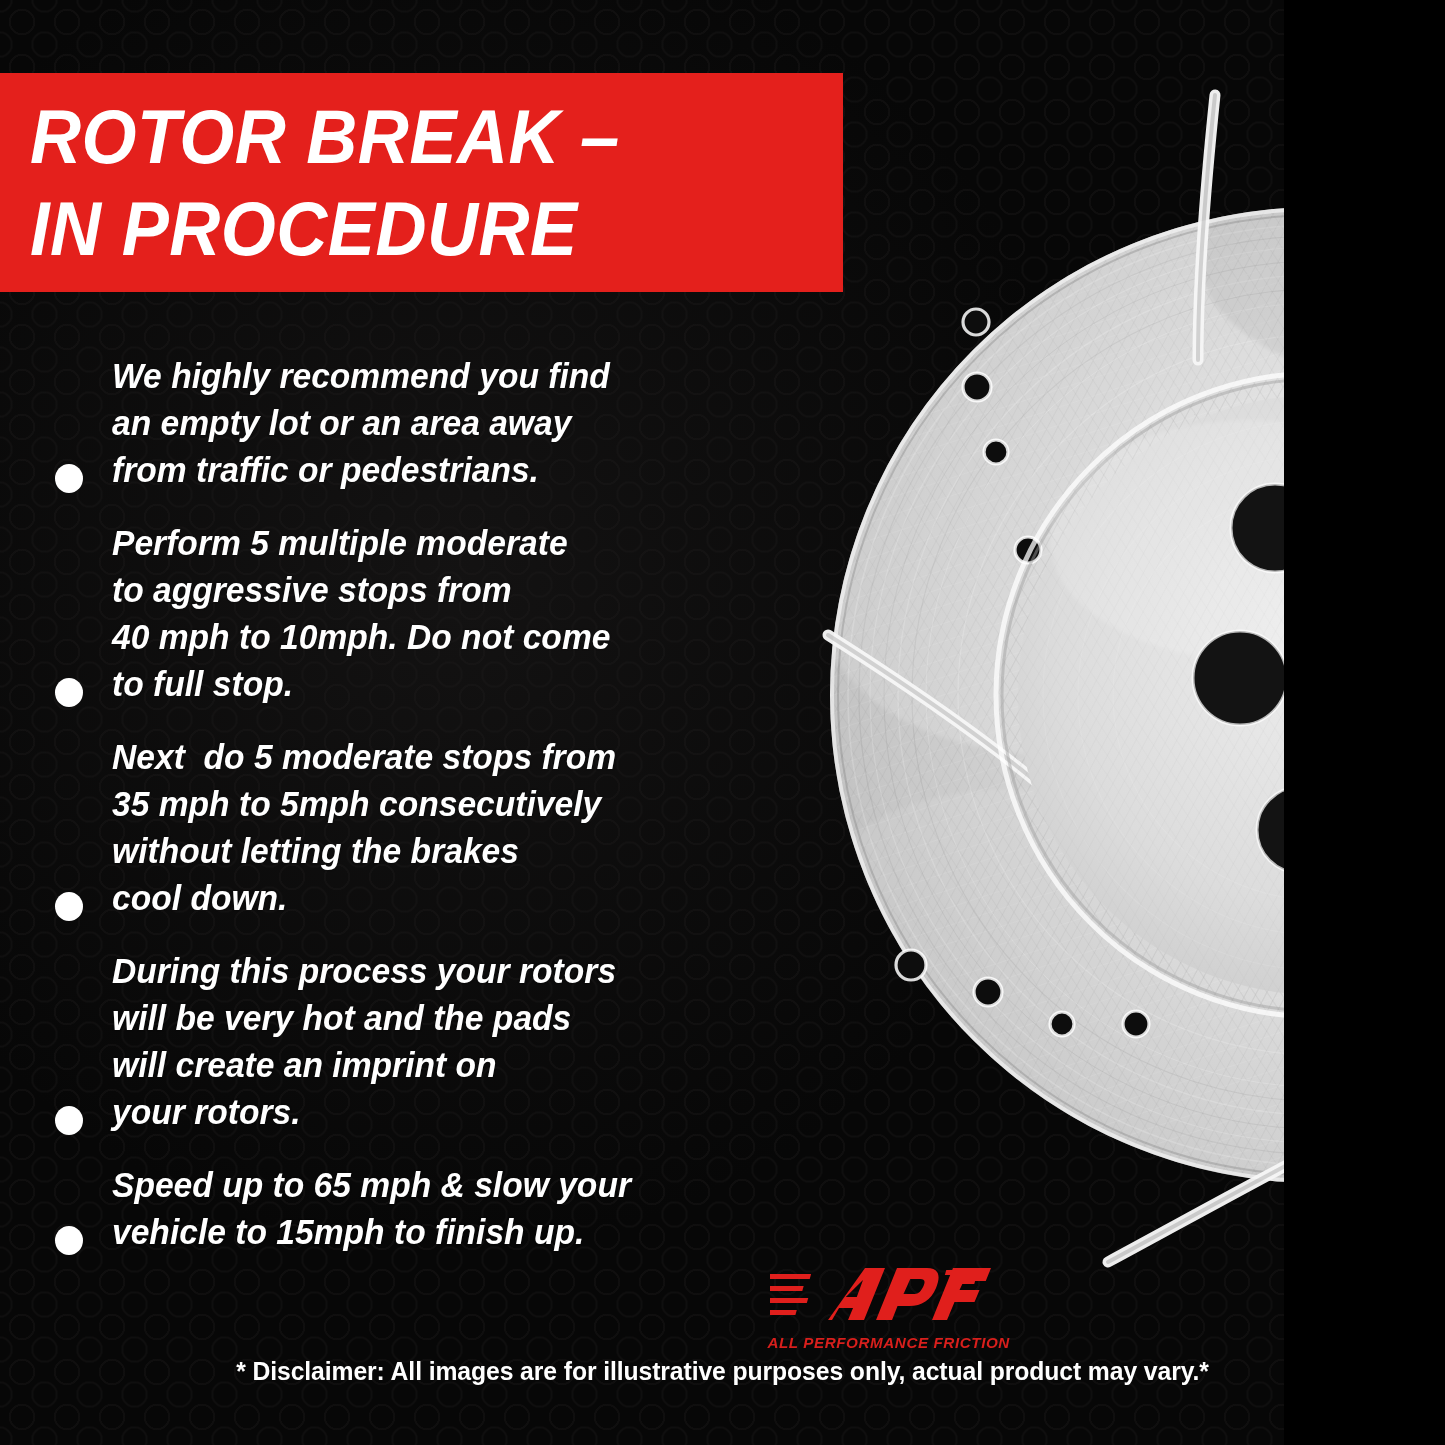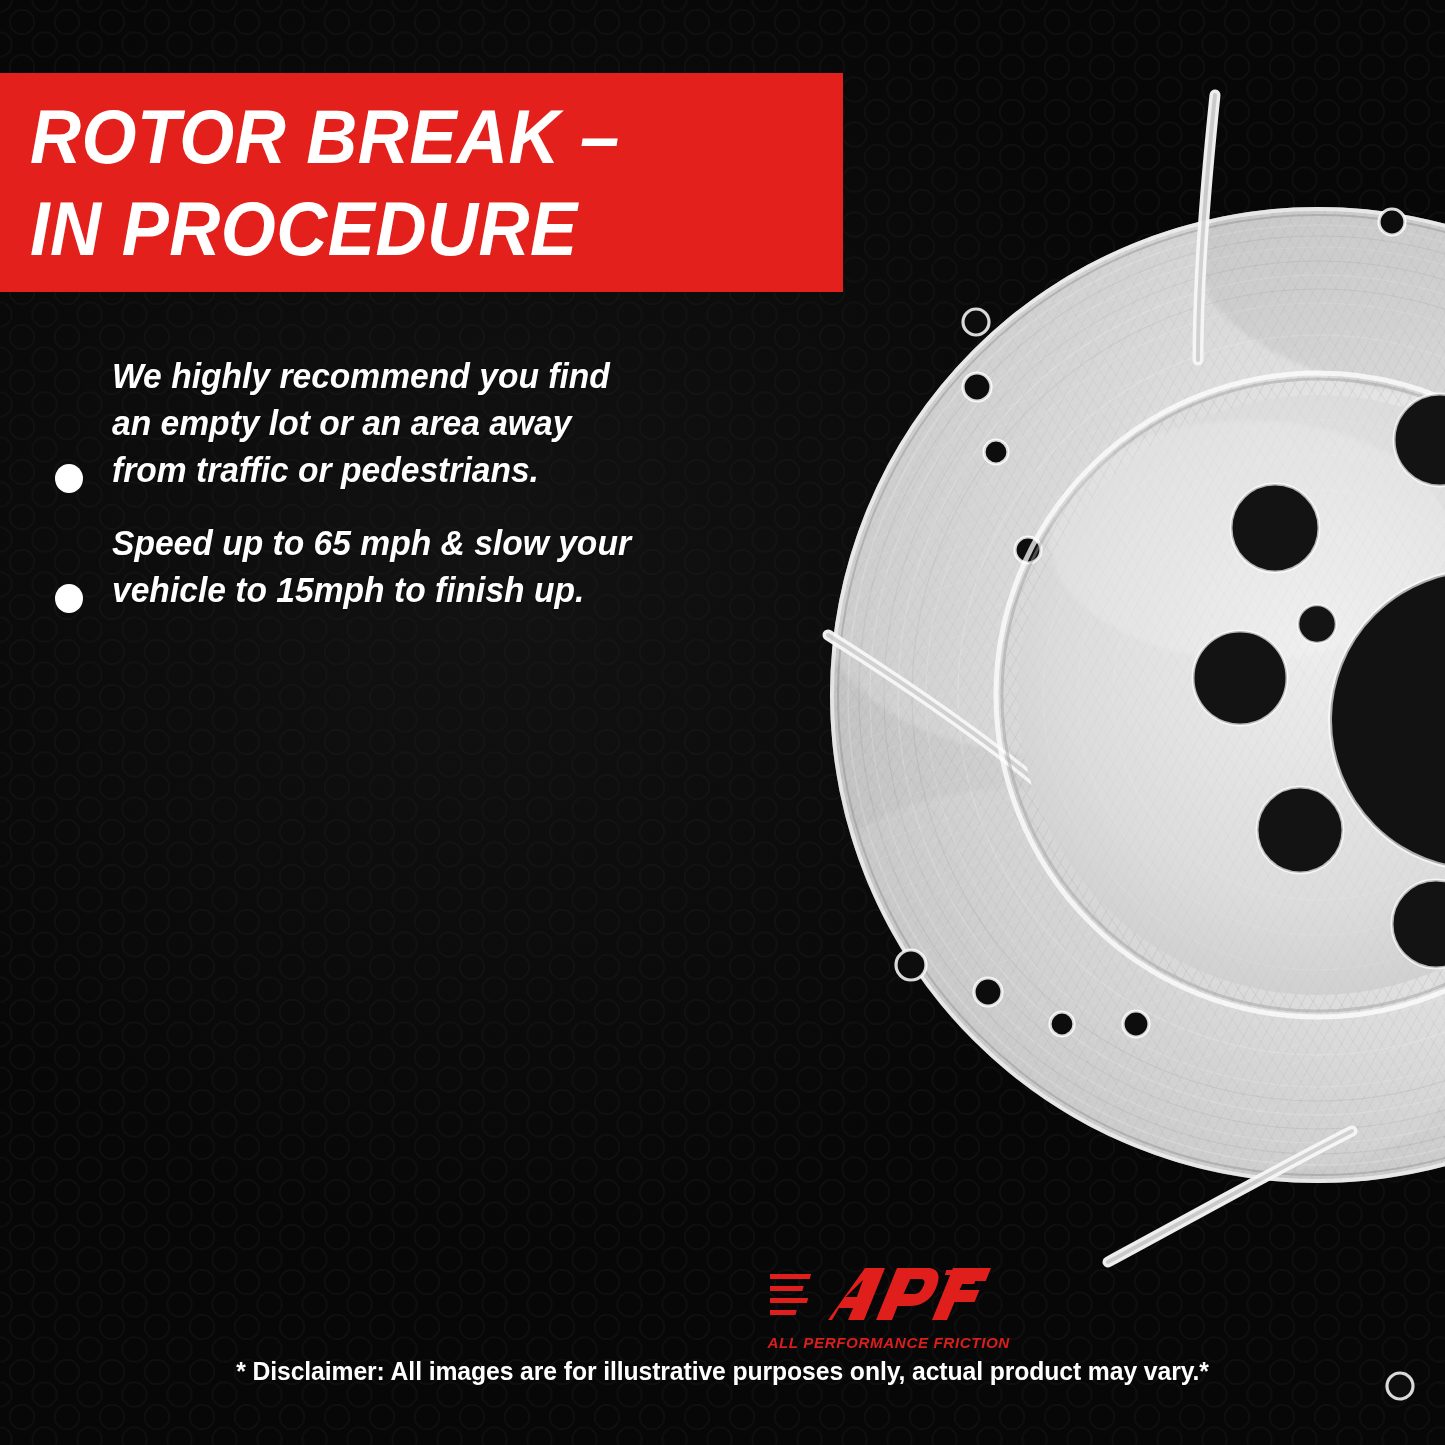--- a/index.html
+++ b/index.html
@@ -2,21 +2,21 @@
 <html><head>
 <meta charset="utf-8">
 <style>
   html, body {
     margin: 0;
     padding: 0;
     background: #000;
   }
   .canvas {
     position: relative;
-    width: 1445px;
+    width: 1284px;
     height: 1445px;
     background: #070707;
     overflow: hidden;
     font-family: "Liberation Sans", sans-serif;
   }
 
   
   .bg-texture {
     position: absolute;
     inset: 0;
@@ -295,20 +295,41 @@
 
   <div class="bullets">
     <div class="bullet-row">
       <span class="bullet-dot"></span>
       <span class="bullet-text">We highly recommend you find
 an empty lot or an area away
 from traffic or pedestrians.</span>
     </div>
     <div class="bullet-row">
       <span class="bullet-dot"></span>
+      <span class="bullet-text">Perform 5 multiple moderate
+to aggressive stops from
+40 mph to 10mph. Do not come
+to full stop.</span>
+    </div>
+    <div class="bullet-row">
+      <span class="bullet-dot"></span>
+      <span class="bullet-text">Next  do 5 moderate stops from
+35 mph to 5mph consecutively
+without letting the brakes
+cool down.</span>
+    </div>
+    <div class="bullet-row">
+      <span class="bullet-dot"></span>
+      <span class="bullet-text">During this process your rotors
+will be very hot and the pads
+will create an imprint on
+your rotors.</span>
+    </div>
+    <div class="bullet-row">
+      <span class="bullet-dot"></span>
       <span class="bullet-text">Speed up to 65 mph &amp; slow your
 vehicle to 15mph to finish up.</span>
     </div>
   </div>
 
   <div class="logo-block">
     <div class="logo-mark">
       <svg width="230" height="62" viewBox="0 0 230 62" xmlns="http://www.w3.org/2000/svg">
         <g fill="#E01F1C">
 

